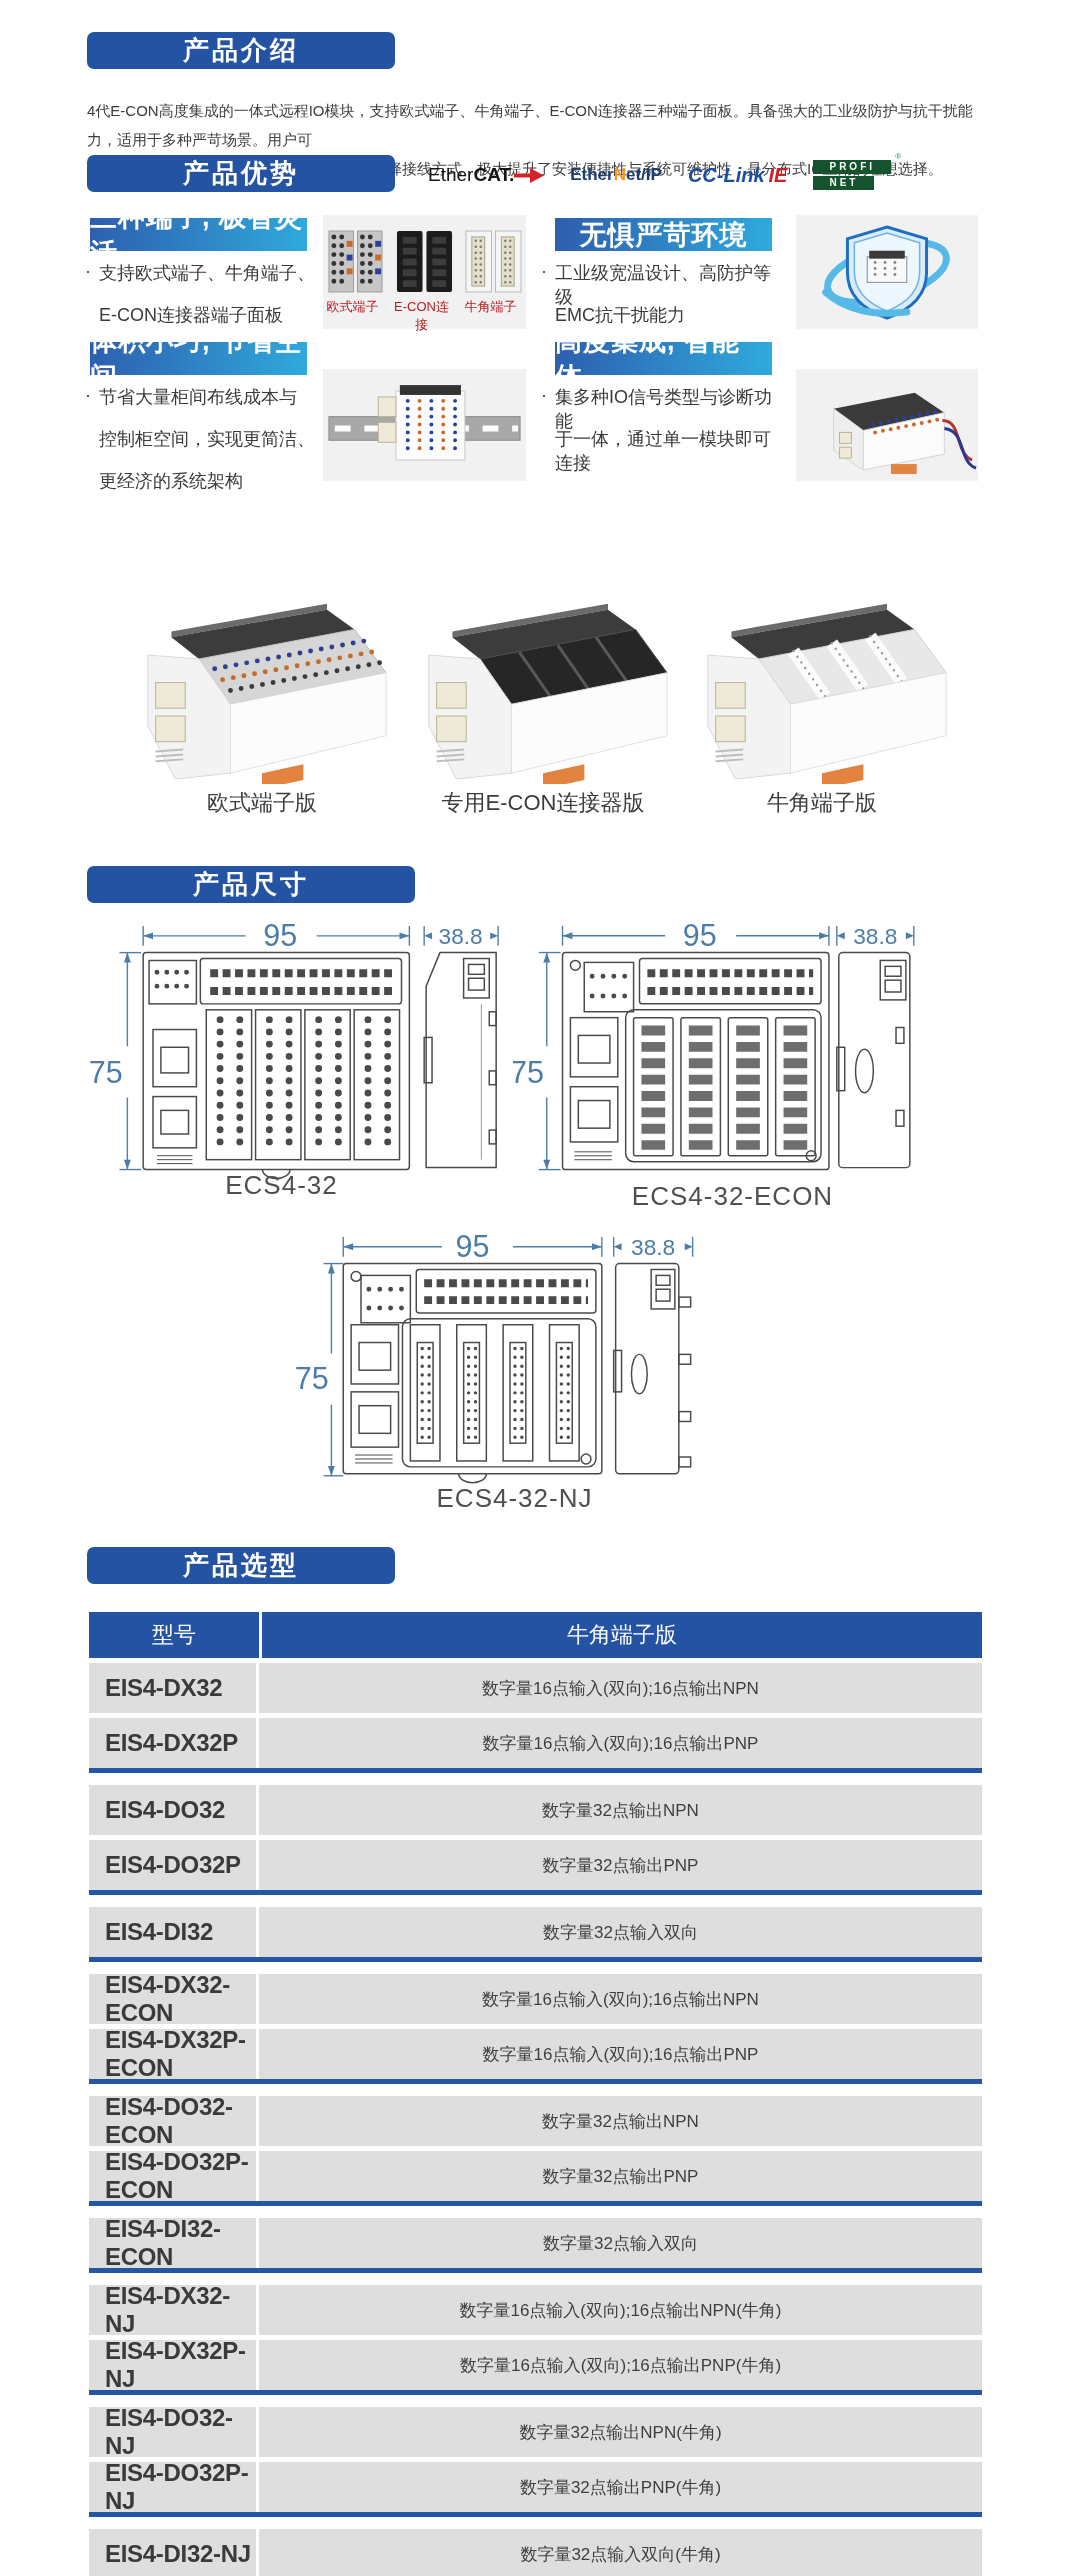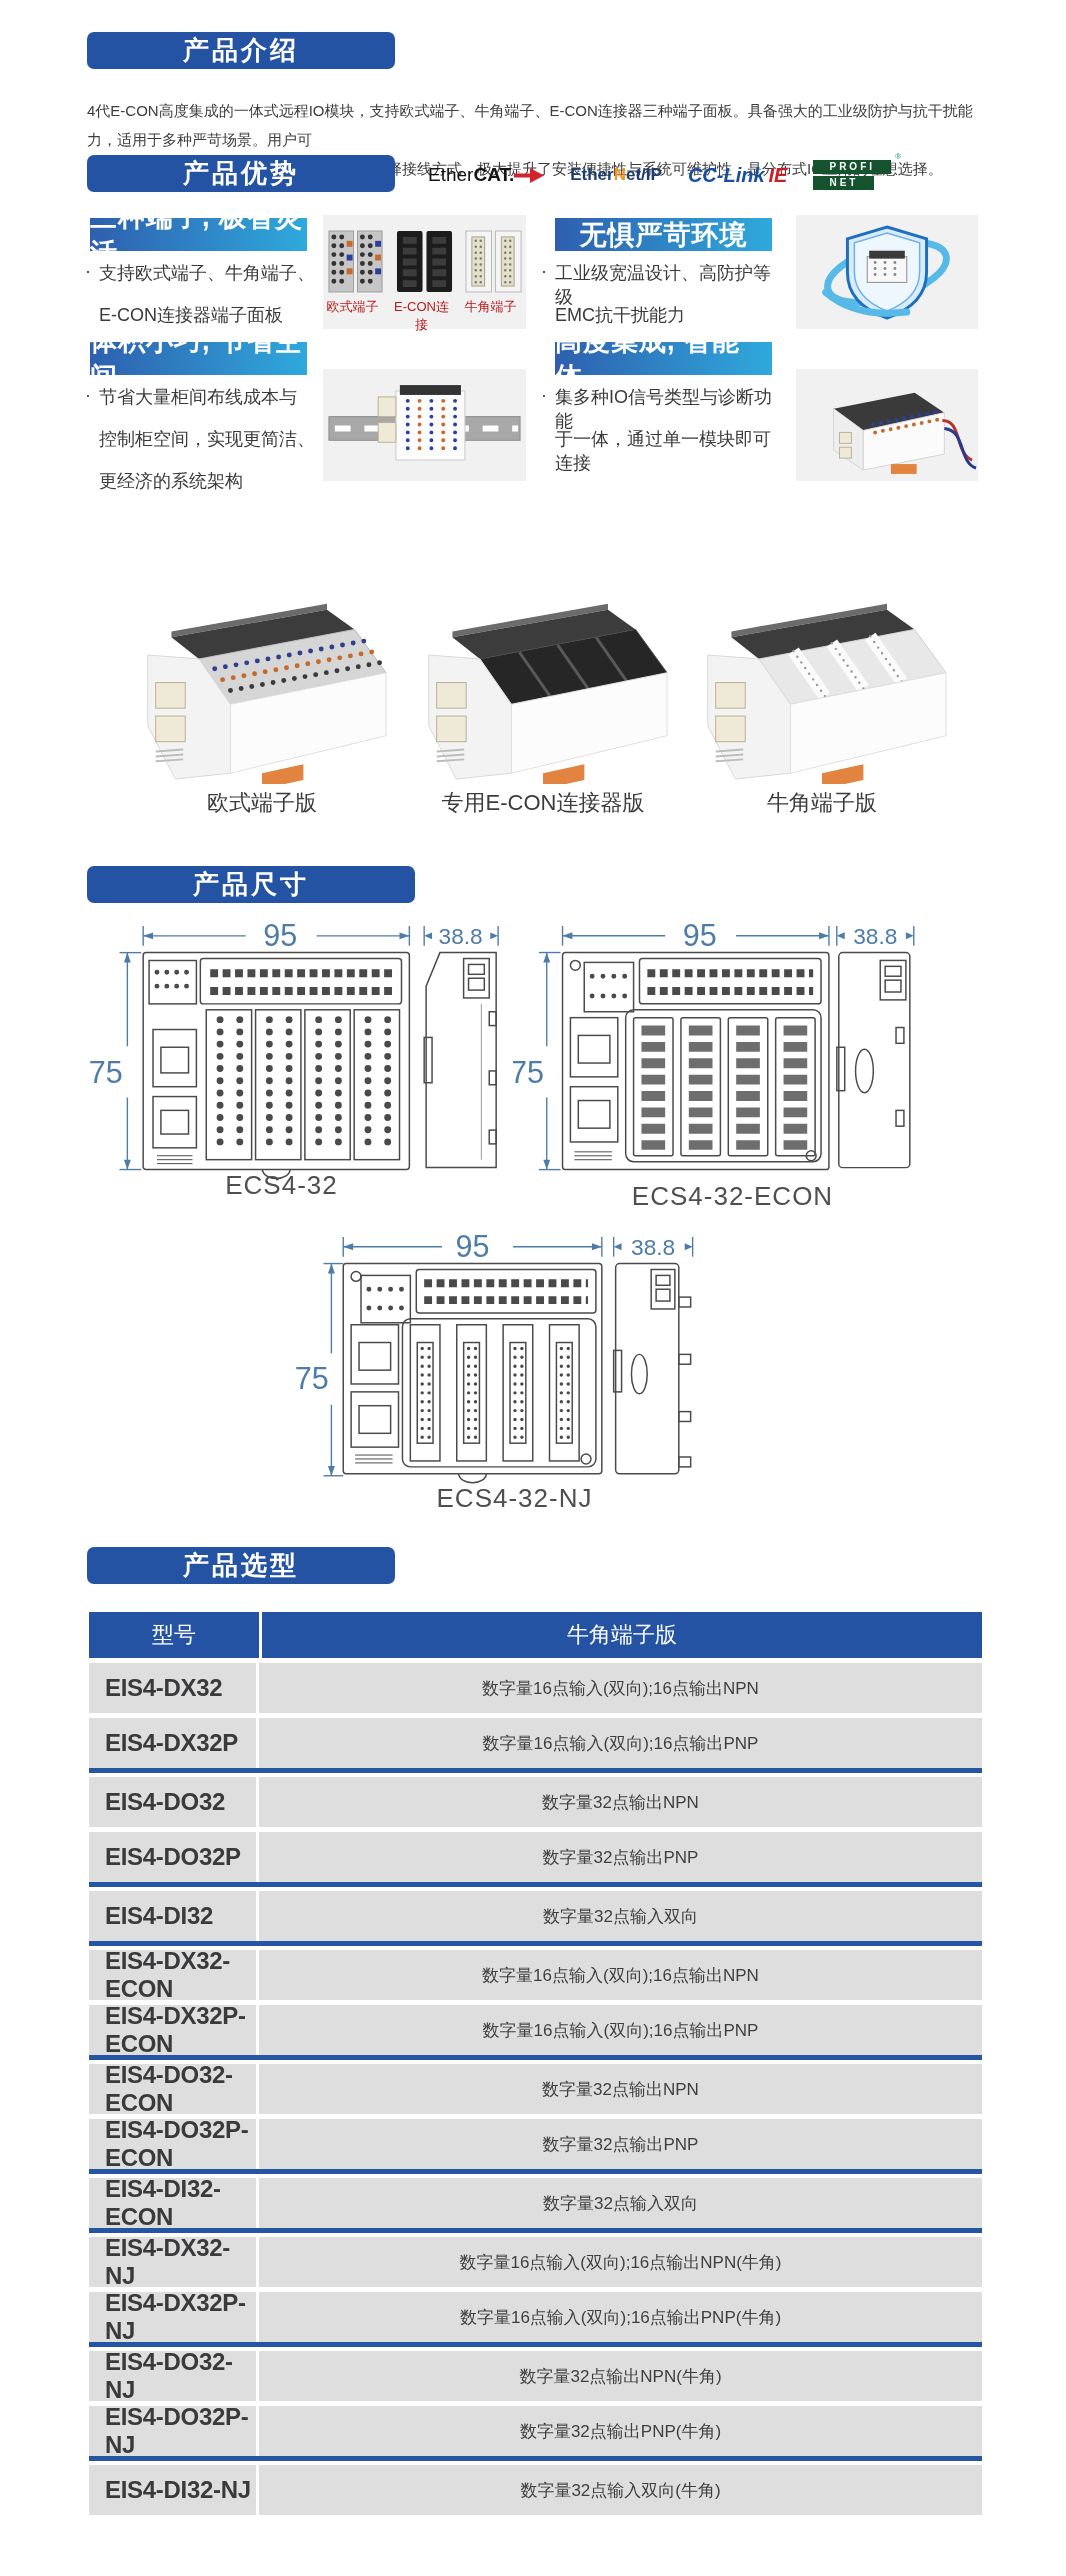--- a/index.html
+++ b/index.html
@@ -48,21 +48,21 @@
 
   
   .sel-table{position:absolute;left:89px;top:1612px;width:893px;}
   .t-head{display:flex;height:46px;background:#2553a4;color:#fff;margin-bottom:5px;}
   .t-head .c1{width:170px;border-right:3px solid #fff;display:flex;align-items:center;justify-content:center;font-size:22px;}
   .t-head .c2{flex:1;display:flex;align-items:center;justify-content:center;font-size:22px;}
   .t-row{display:flex;height:50px;background:#dedede;margin-bottom:5px;}
   .t-row .c1{width:170px;border-right:3px solid #fff;display:flex;align-items:center;padding-left:16px;
     box-sizing:border-box;font-weight:bold;font-size:24px;color:#3a3a3c;letter-spacing:-0.3px;}
   .t-row .c2{flex:1;display:flex;align-items:center;justify-content:center;font-size:17px;color:#3f3f3f;}
-  .t-row.group-end{margin-bottom:4px;border-bottom:5px solid #2456a4;}
+  .t-row.group-end{margin-bottom:12px;border-bottom:5px solid #2456a4;}
 </style>
 </head>
 <body>
 
 <div id="page">
 
   <div class="sec-header" style="top:32px;">产品介绍</div>
   <div class="intro-par">
     <div>4代E-CON高度集成的一体式远程IO模块，支持欧式端子、牛角端子、E-CON连接器三种端子面板。具备强大的工业级防护与抗干扰能力，适用于多种严苛场景。用户可</div>
     <div>根据布线效率、振动环境或维护需求，灵活选择接线方式，极大提升了安装便捷性与系统可维护性，是分布式IO应用的理想选择。</div>

